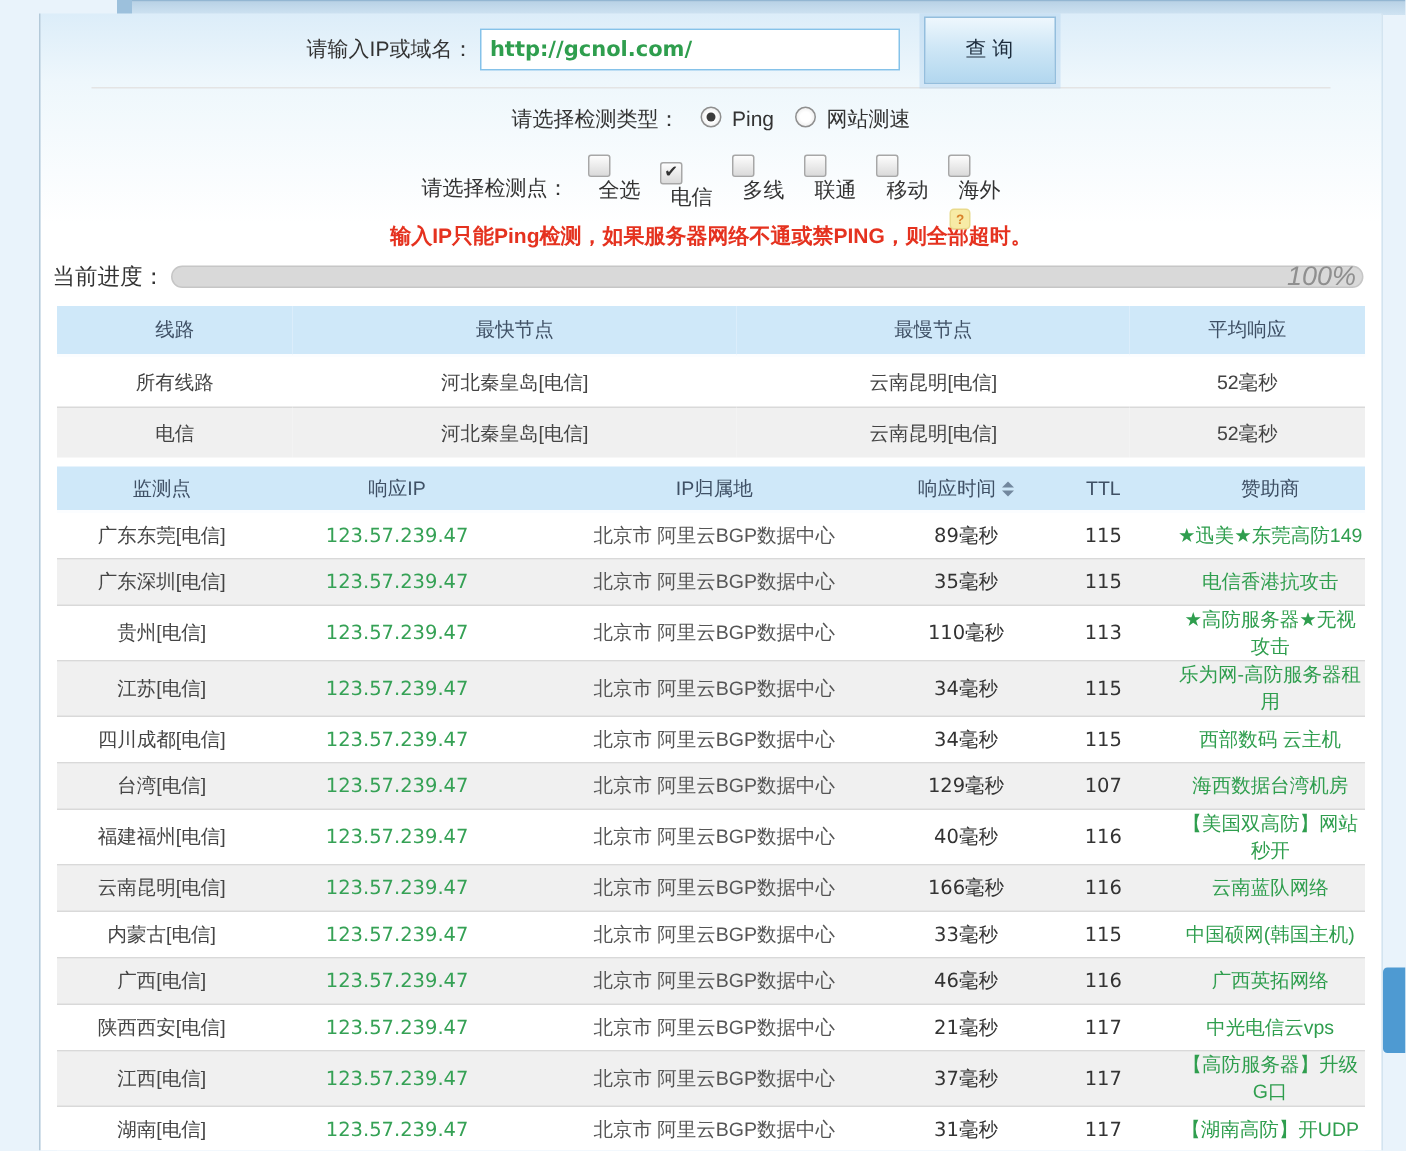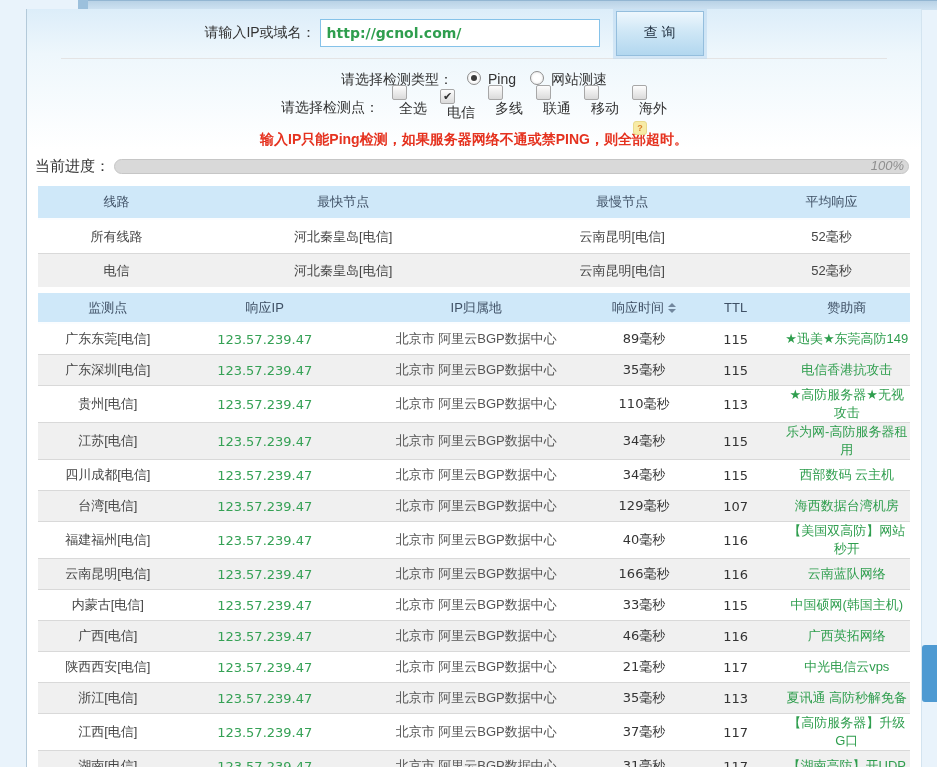--- a/index.html
+++ b/index.html
@@ -25,21 +25,21 @@
     margin-left:4px;padding:0 6px;font-family:"DejaVu Sans",sans-serif;
     font-size:14px;font-weight:bold;color:#2f9e4e;outline:none;}
   .query-btn{margin-left:16px;width:88px;height:45px;border:1px solid #94bedd;
     background:linear-gradient(#eef7fd,#cfe7f6 45%,#b2d7ef);
     box-shadow:0 0 0 3px rgba(187,217,240,.55);
     font-size:14px;color:#1d2c3c;cursor:pointer;font-family:inherit;}
   .divider{border-top:1px solid #e4e4e4;margin:9px 34px 0 34px;}
   
   .type-row,.points-row{display:flex;align-items:center;justify-content:center;height:20px;}
   .type-row{margin-top:11px;}
-  .points-row{margin-top:8px;}
+  .points-row{margin-top:26px;}
   .row-label{font-size:14px;color:#333;}
   .radio-option{display:inline-flex;align-items:flex-start;margin-left:14px;cursor:pointer;}
   .radio{width:12px;height:12px;border-radius:50%;border:1px solid #8f8f8f;
     background:radial-gradient(#fff 40%,#e2e2e2);display:inline-block;position:relative;}
   .radio.selected::after{content:"";position:absolute;left:3px;top:3px;width:6px;height:6px;
     border-radius:50%;background:#3c3c3c;}
   .opt-label{margin-left:7px;font-size:14px;color:#333;}
   .check-option{display:inline-flex;align-items:flex-start;margin-left:13px;cursor:pointer;position:relative;flex-direction:column;}
   .checkbox{width:13px;height:13px;border:1px solid #a7a7a7;border-radius:2px;
     background:linear-gradient(#fdfdfd,#dadada);display:inline-flex;align-items:center;
@@ -47,21 +47,21 @@
   .help-badge{display:inline-block;margin-left:1px;transform:translateY(3px);
     width:12px;height:12px;border-radius:3px;background:#f7eba6;border:1px solid #e9da8c;
     color:#d9822b;font-size:9px;font-weight:bold;text-align:center;line-height:12px;cursor:pointer;}
   .warning{margin-top:13px;height:16px;text-align:center;color:#e5321f;
     font-size:14px;font-weight:bold;}
   
   .progress-row{display:flex;align-items:center;margin:11px 12px 0 8px;height:16px;}
   .progress-label{font-size:15px;color:#333;white-space:nowrap;}
   .progress-track{flex:1;height:13px;margin-left:4px;background:#d9d9d9;
     border:1px solid #c6c6c6;border-radius:8px;position:relative;}
-  .progress-pct{position:absolute;right:4px;top:-2px;font-size:13px;font-style:italic;
+  .progress-pct{position:absolute;right:4px;top:-2px;font-size:18px;font-style:italic;
     color:#8f8f8f;line-height:16px;}
   
   table{width:872px;margin:0 auto;border-collapse:collapse;table-layout:fixed;}
   .summary-table{margin-top:12px;}
   .result-table{margin-top:6px;}
   th{background:#cfe8f9;font-weight:normal;font-size:13px;color:#3f5065;
     text-align:center;padding:0;}
   .summary-table th{height:32px;}
   .result-table th{height:29px;}
   td{font-size:13px;text-align:center;padding:0;color:#444;}
@@ -293,28 +293,20 @@
         </tr>
         <tr>
           <td class="c-loc">陕西西安[电信]</td>
           <td class="c-ip">123.57.239.47</td>
           <td class="c-geo">北京市 阿里云BGP数据中心</td>
           <td class="c-time">21毫秒</td>
           <td class="c-ttl">117</td>
           <td class="c-sponsor"><span class="sponsor-link">中光电信云vps</span></td>
         </tr>
         <tr>
-          <td class="c-loc">浙江[电信]</td>
-          <td class="c-ip">123.57.239.47</td>
-          <td class="c-geo">北京市 阿里云BGP数据中心</td>
-          <td class="c-time">35毫秒</td>
-          <td class="c-ttl">113</td>
-          <td class="c-sponsor"><span class="sponsor-link">夏讯通 高防秒解免备</span></td>
-        </tr>
-        <tr>
           <td class="c-loc">江西[电信]</td>
           <td class="c-ip">123.57.239.47</td>
           <td class="c-geo">北京市 阿里云BGP数据中心</td>
           <td class="c-time">37毫秒</td>
           <td class="c-ttl">117</td>
           <td class="c-sponsor"><span class="sponsor-link">【高防服务器】升级G口</span></td>
         </tr>
         <tr>
           <td class="c-loc">湖南[电信]</td>
           <td class="c-ip">123.57.239.47</td>

